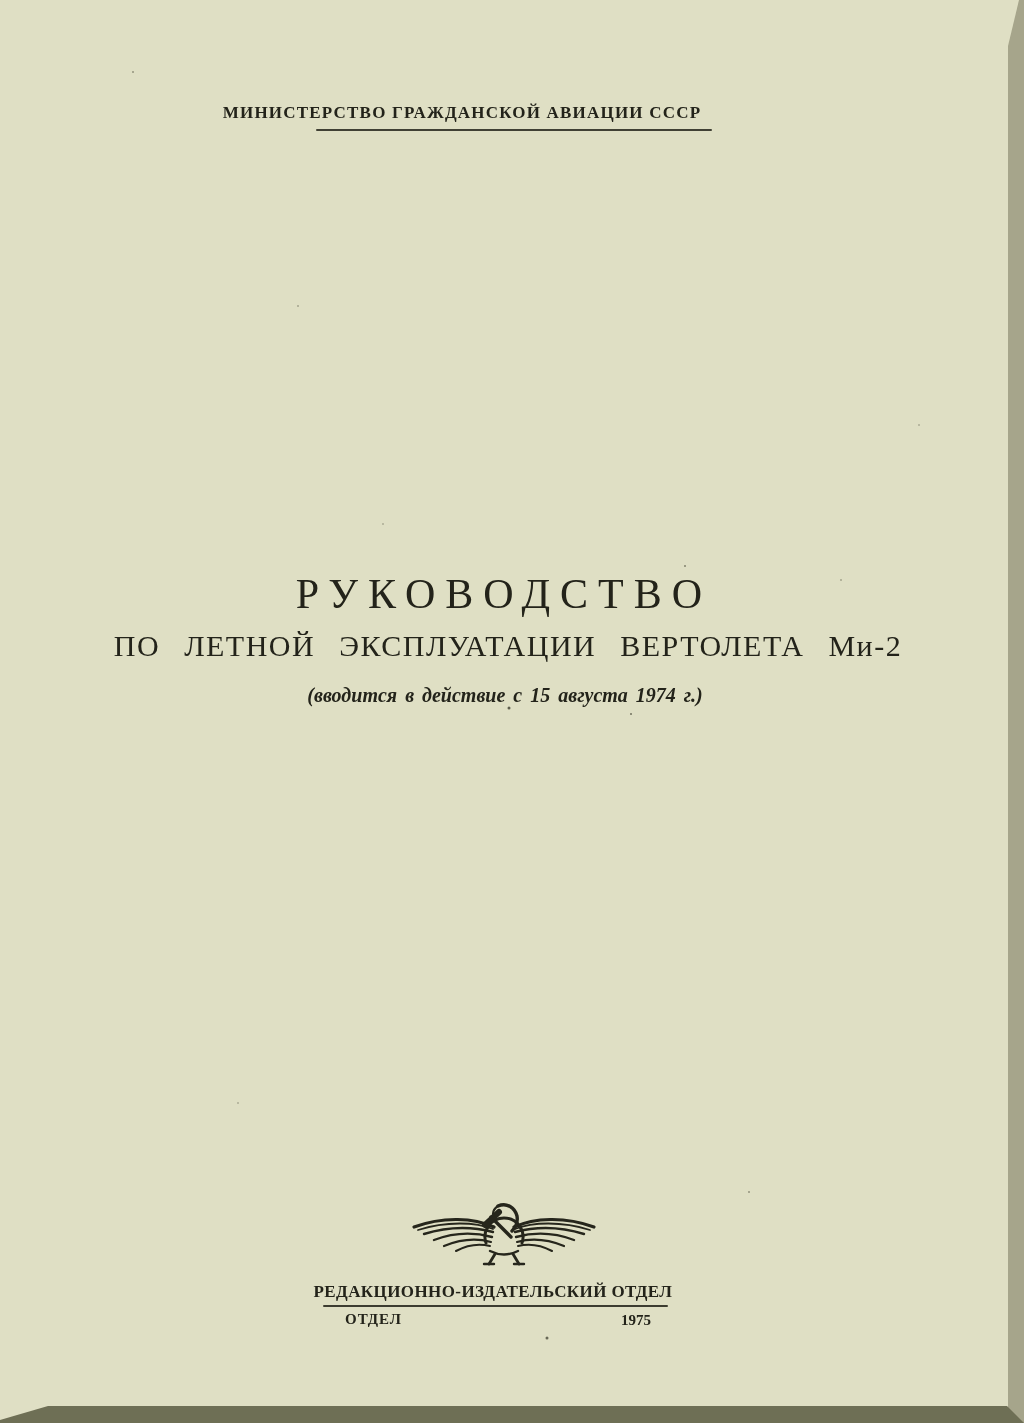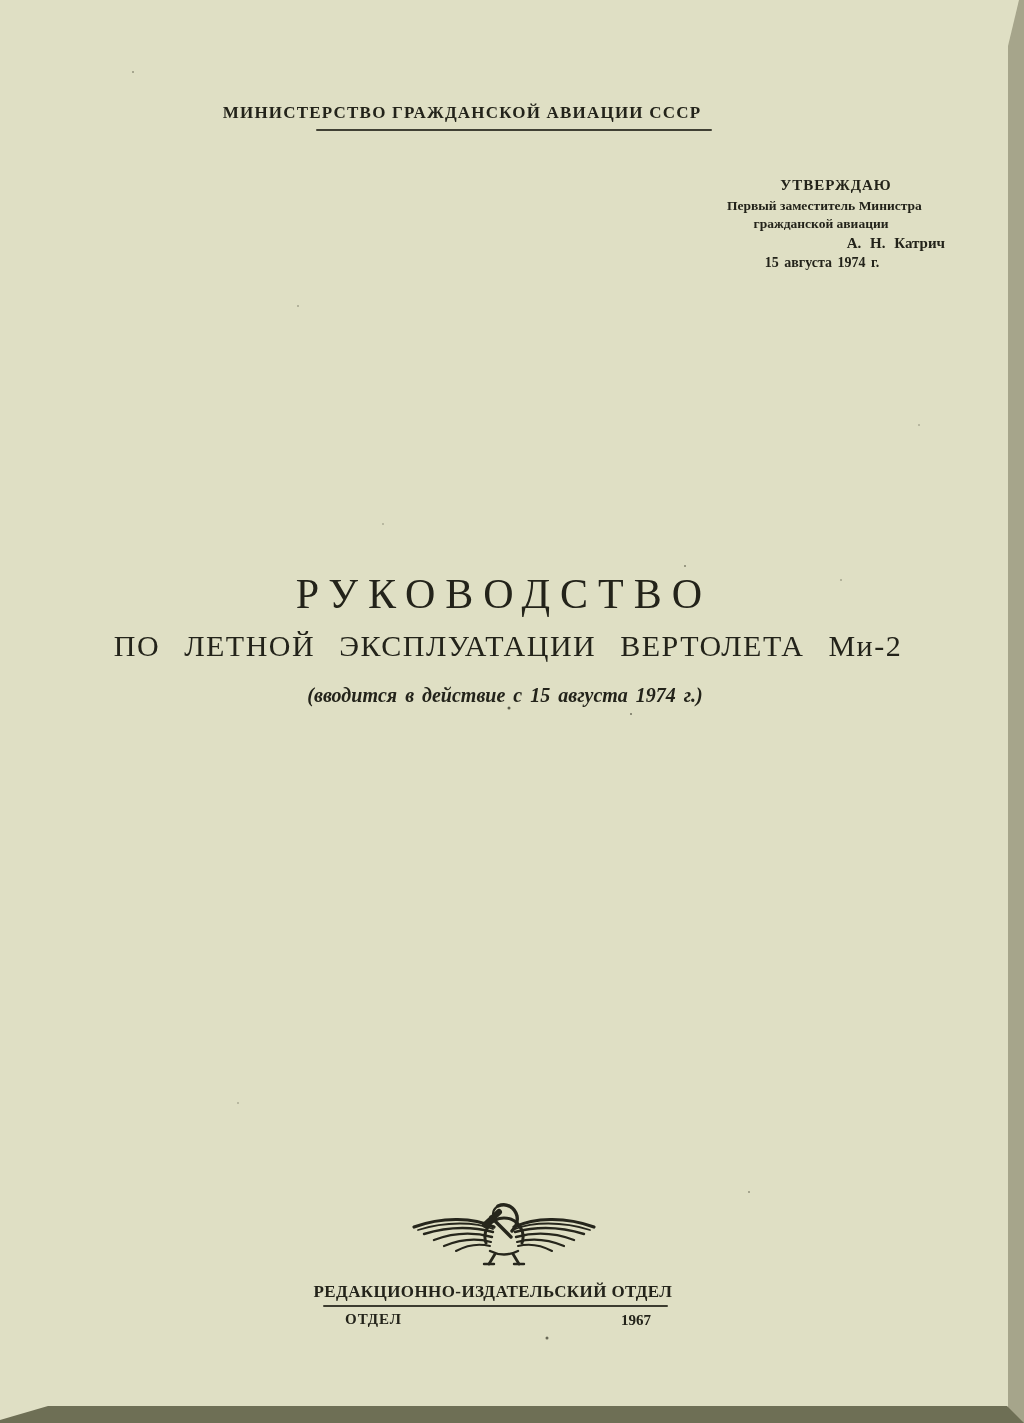--- a/index.html
+++ b/index.html
@@ -170,27 +170,20 @@
 <div class="page">
 
   <div class="edge-right"></div>
   <div class="edge-bottom"></div>
 
   <div class="ministry-wrap">
     <span class="ministry">МИНИСТЕРСТВО ГРАЖДАНСКОЙ АВИАЦИИ СССР</span>
   </div>
   <div class="ministry-rule"></div>
 
-  <div class="approval">
-    <div class="approve-label">УТВЕРЖДАЮ</div>
-    <div class="a-line1">Первый заместитель Министра</div>
-    <div class="a-line2">гражданской авиации</div>
-    <div class="a-name">А. Н. Катрич</div>
-    <div class="a-date">15 августа 1974 г.</div>
-  </div>
 
   <div class="title-main">РУКОВОДСТВО</div>
   <div class="title-sub">ПО ЛЕТНОЙ ЭКСПЛУАТАЦИИ ВЕРТОЛЕТА Ми-2</div>
   <div class="title-note">(вводится в действие с 15 августа 1974 г.)</div>
 
   <svg class="emblem" viewBox="0 0 192 70" fill="none" stroke="#26261c" stroke-linecap="round">
 
     <path d="M6,26 C36,15 66,17 86,26" stroke-width="3.2"></path>
     <path d="M10,29 C38,20 68,21 85,28" stroke-width="1.8"></path>
     <path d="M16,33 C42,25 66,26 85,31" stroke-width="2.4"></path>
@@ -214,16 +207,16 @@
     <path d="M83,16 L103,36" stroke-width="3.4"></path>
     <path d="M77,24 L91,11" stroke-width="6"></path>
 
     <path d="M87,53 L81,63 M105,53 L111,63" stroke-width="2.8"></path>
     <path d="M76,63 L86,63 M106,63 L116,63" stroke-width="2.4"></path>
   </svg>
 
   <div class="publisher">РЕДАКЦИОННО-ИЗДАТЕЛЬСКИЙ ОТДЕЛ</div>
   <div class="imprint-rule"></div>
   <div class="city">ОТДЕЛ</div>
-  <div class="year">1967</div>
+  <div class="year">1975</div>
 
   <div class="speck"></div>
 </div>
 
 </body></html>

